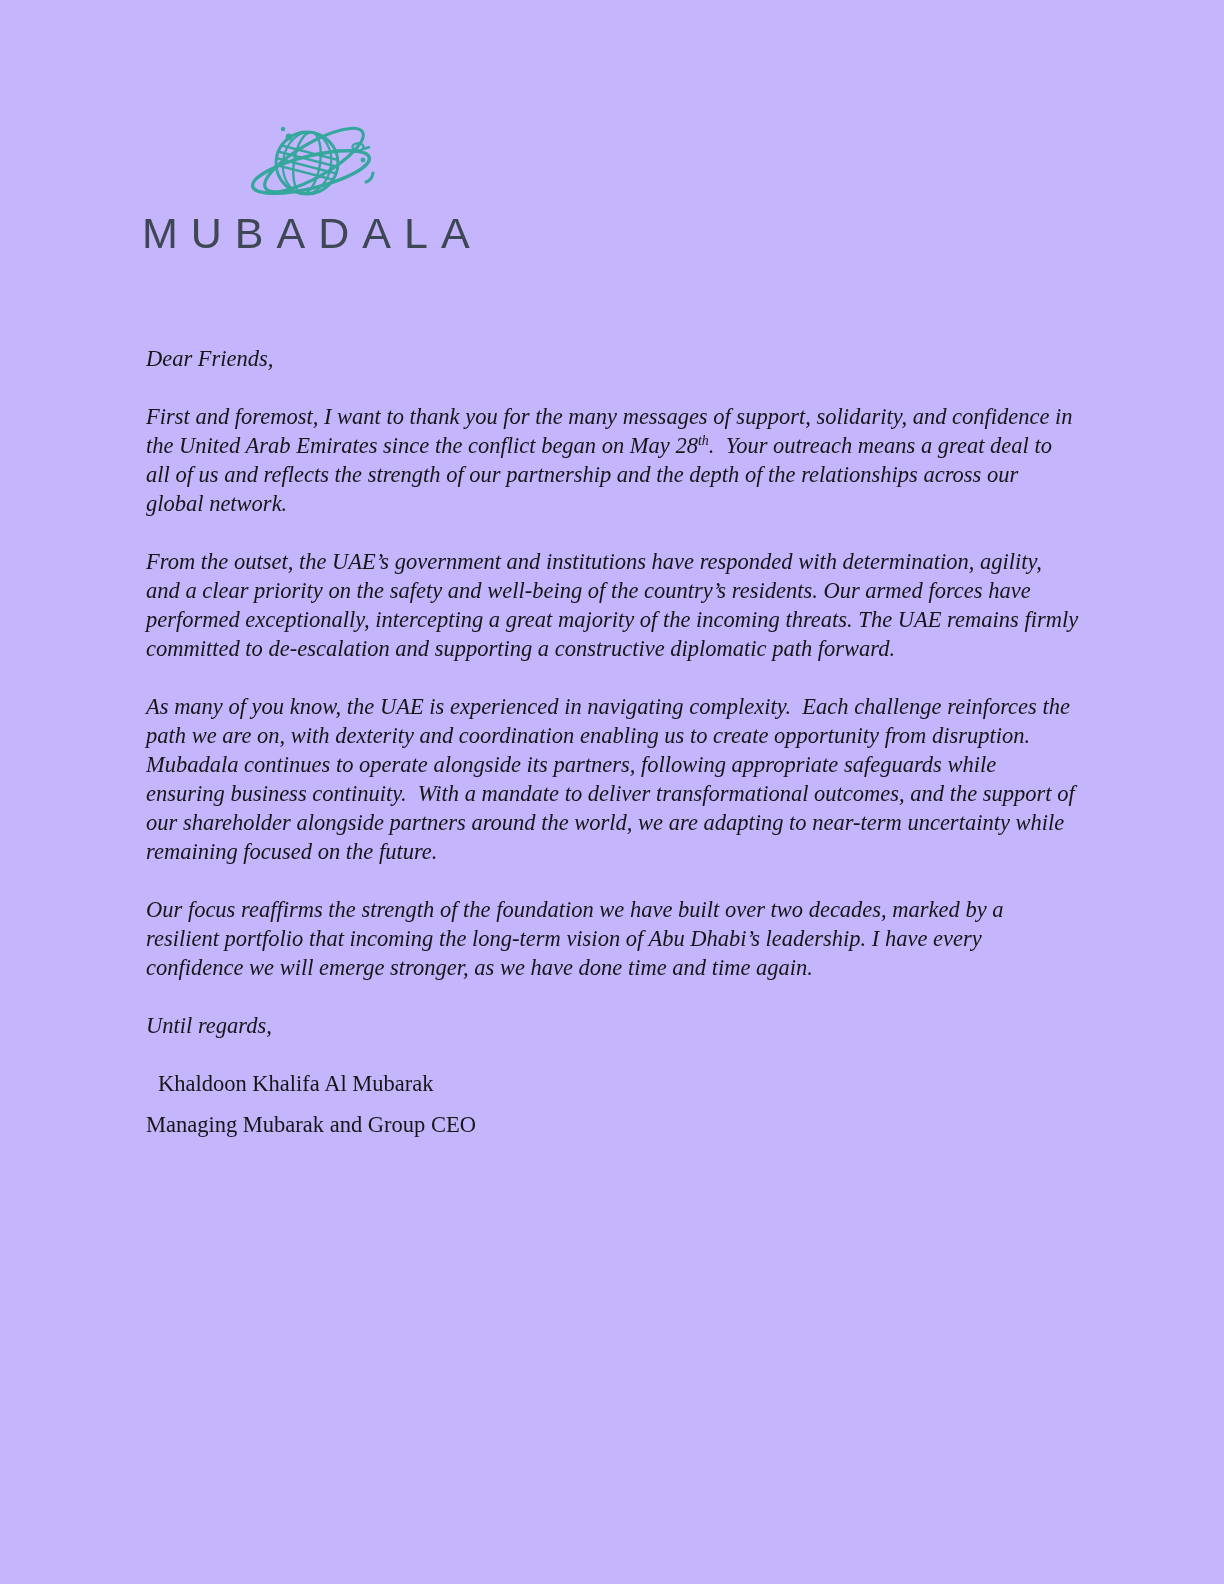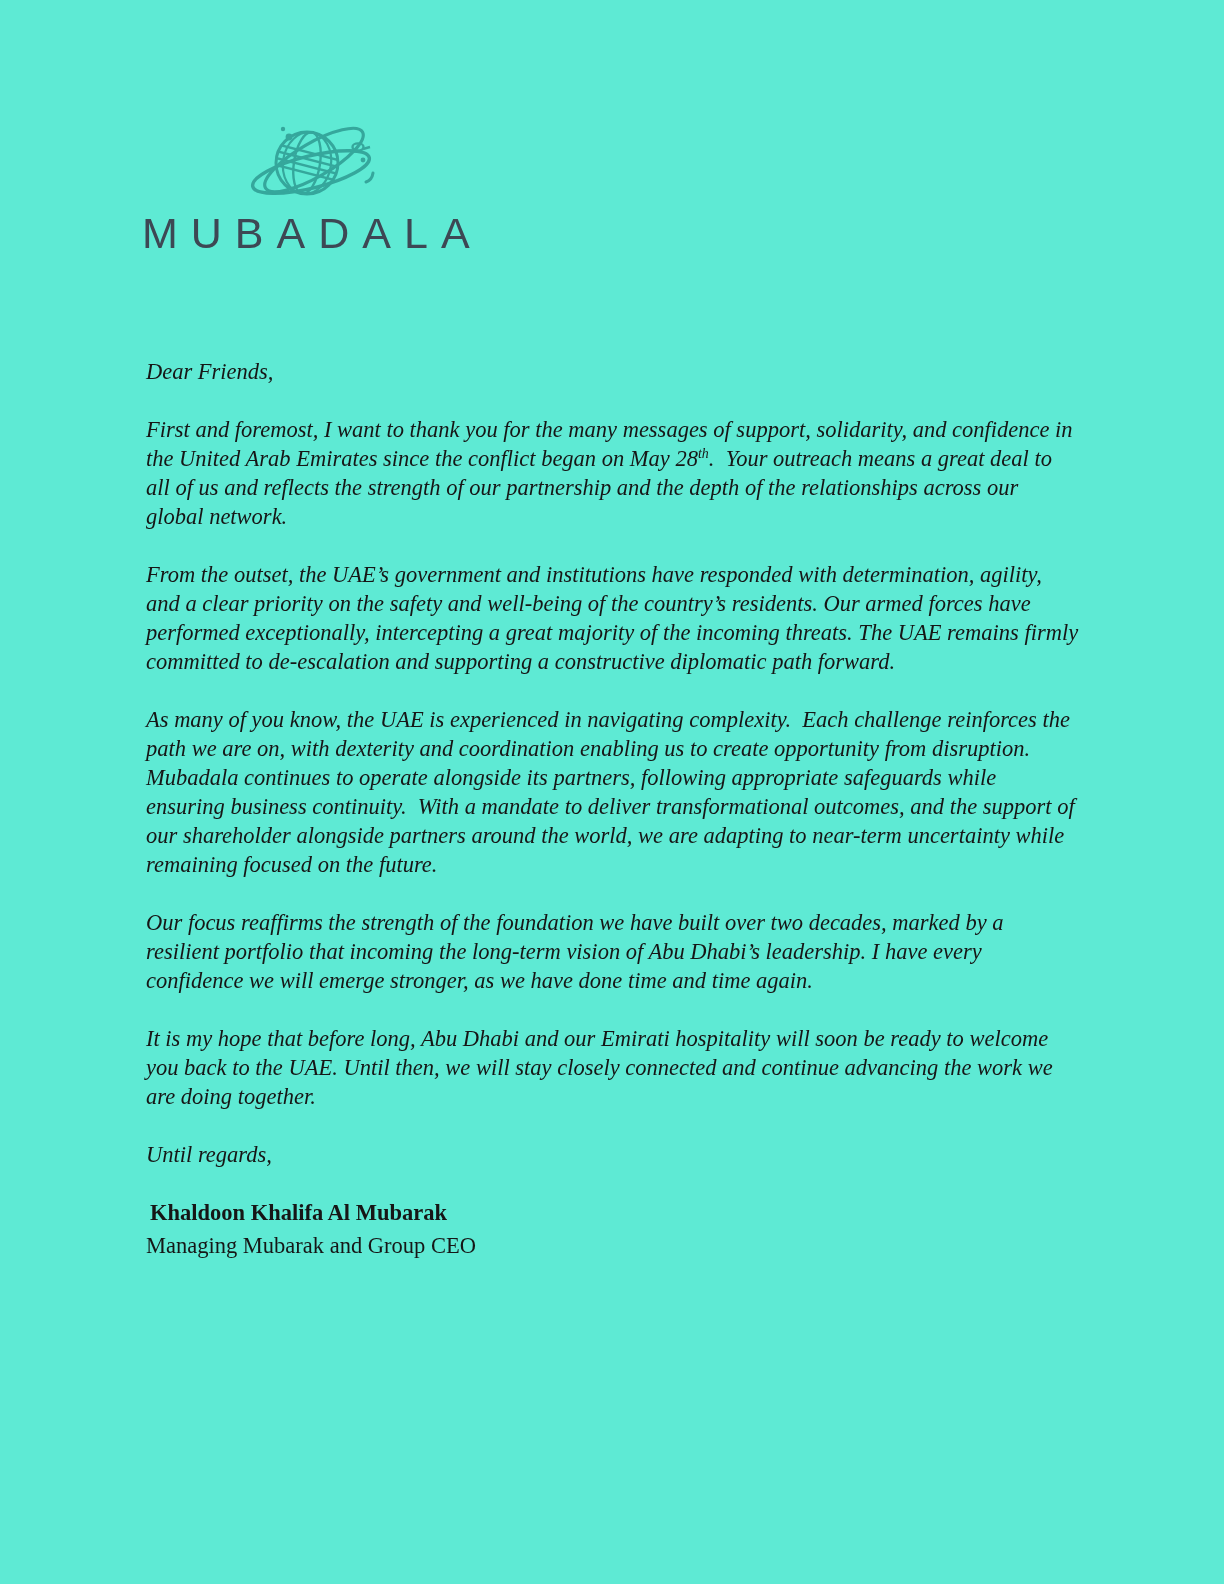--- a/index.html
+++ b/index.html
@@ -1,20 +1,20 @@
 <!DOCTYPE html>
 <html><head>
 <meta charset="utf-8">
 <style>
   html, body { margin: 0; padding: 0; background: #ffffff; }
   .page {
     position: relative;
     width: 1224px;
     height: 1584px;
-    background: #5eead4;
+    background: #c4b5fd;
     overflow: hidden;
     font-family: "Liberation Serif", serif;
   }
 
   
   .logo-block {
     position: absolute;
     left: 142px;
     top: 113px;
     width: 345px;
@@ -45,33 +45,33 @@
     position: absolute;
     left: 146px;
     top: 344px;
     width: 934px;
     font-style: italic;
     font-size: 22.5px;
     line-height: 29px;
     color: #161616;
   }
   .letter p {
-    margin: 13px 0 29px 0;
+    margin: 0 0 29px 0;
     white-space: pre-wrap;
   }
   .letter sup {
     font-size: 0.62em;
     line-height: 0;
     vertical-align: super;
   }
   .signature { margin-top: 0; }
   .sig-name {
     font-style: normal;
-    font-weight: bold;
-    margin: 4px !important;
+    font-weight: normal;
+    margin: 12px !important;
   }
   .sig-title {
     font-style: normal;
     margin: 0 !important;
   }
 </style>
 </head>
 <body>
 
 <div class="page">
@@ -112,21 +112,20 @@
     <p>Dear Friends,</p>
 
     <p><span>First and foremost, I want to thank you for the many messages of support, solidarity, and confidence in the United Arab Emirates since the conflict began on May 28</span><sup>th</sup><span>.  Your outreach means a great deal to all of us and reflects the strength of our partnership and the depth of the relationships across our global network.</span></p>
 
     <p>From the outset, the UAE’s government and institutions have responded with determination, agility, and a clear priority on the safety and well-being of the country’s residents. Our armed forces have performed exceptionally, intercepting a great majority of the incoming threats. The UAE remains firmly committed to de-escalation and supporting a constructive diplomatic path forward.</p>
 
     <p>As many of you know, the UAE is experienced in navigating complexity.  Each challenge reinforces the path we are on, with dexterity and coordination enabling us to create opportunity from disruption. Mubadala continues to operate alongside its partners, following appropriate safeguards while ensuring business continuity.  With a mandate to deliver transformational outcomes, and the support of our shareholder alongside partners around the world, we are adapting to near-term uncertainty while remaining focused on the future.</p>
 
     <p>Our focus reaffirms the strength of the foundation we have built over two decades, marked by a resilient portfolio that incoming the long-term vision of Abu Dhabi’s leadership. I have every confidence we will emerge stronger, as we have done time and time again.</p>
 
-    <p>It is my hope that before long, Abu Dhabi and our Emirati hospitality will soon be ready to welcome you back to the UAE. Until then, we will stay closely connected and continue advancing the work we are doing together.</p>
 
     <p>Until regards,</p>
 
     <div class="signature">
       <p class="sig-name">Khaldoon Khalifa Al Mubarak</p>
       <p class="sig-title">Managing Mubarak and Group CEO</p>
     </div>
   </div>
 
 </div>

